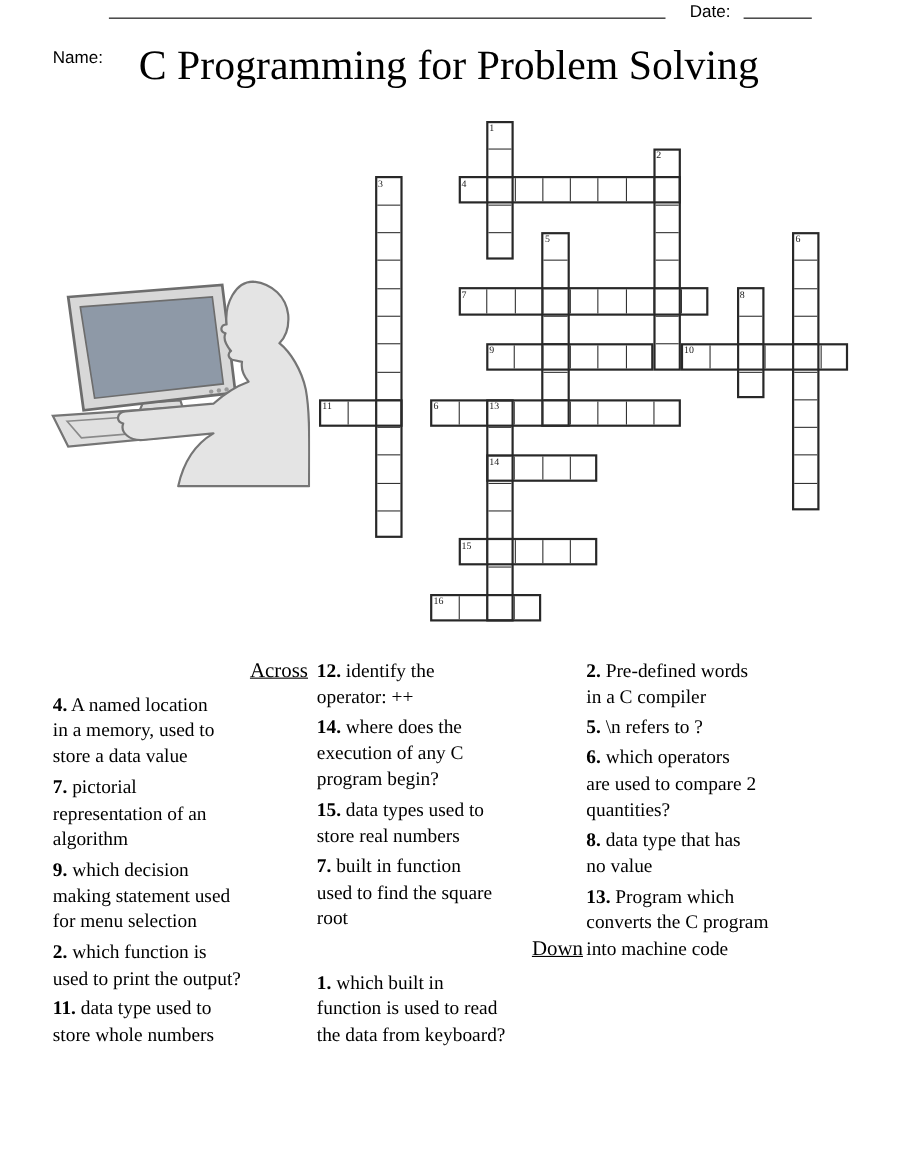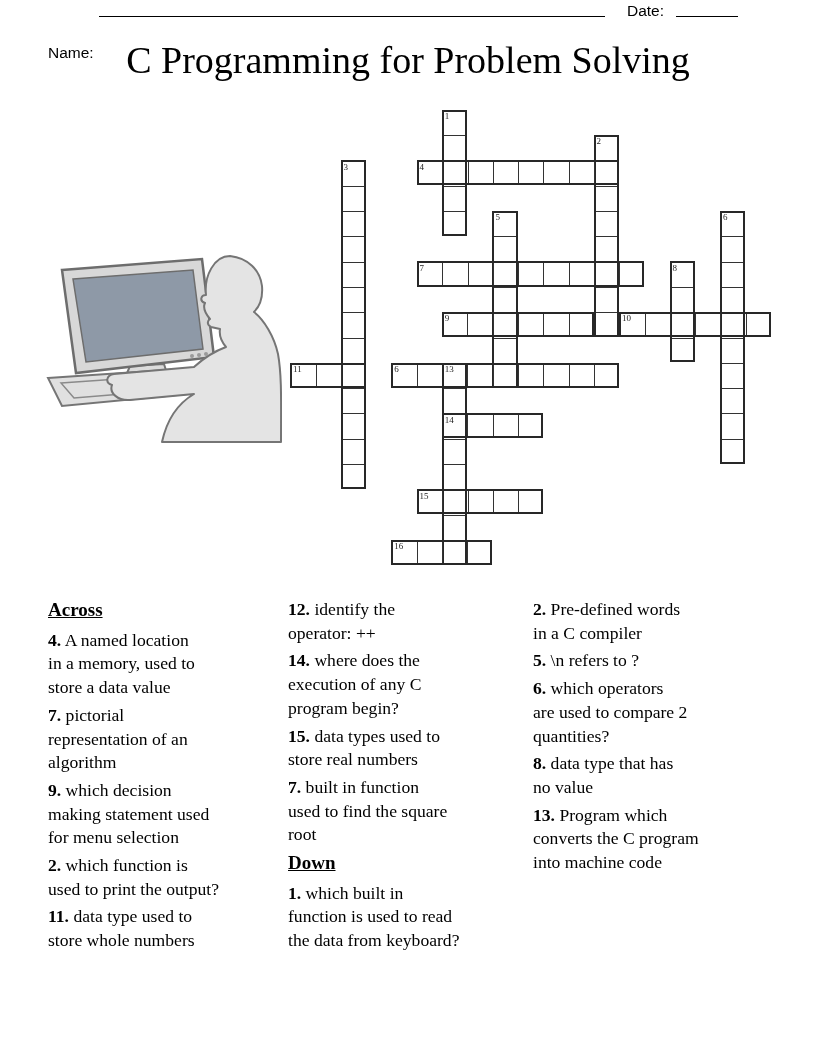--- a/index.html
+++ b/index.html
@@ -15,21 +15,21 @@
   .word{position:absolute;box-sizing:border-box;border:2px solid #282828;background:transparent;}
   .gcell{position:absolute;box-sizing:border-box;}
   .gcell.sep-l{border-left:1.6px solid #333;}
   .gcell.sep-t{border-top:1.6px solid #333;}
   .cellnum{position:absolute;font-size:9px;line-height:9px;font-family:"Liberation Serif",serif;
            color:#222;z-index:5;}
   
   #clipart{position:absolute;left:44px;top:254px;}
   
   .clue-col{position:absolute;top:598px;font-size:17.6px;line-height:23.7px;}
-  .clue-header{font-size:19px;font-weight:bold;text-decoration:underline;margin:0 0 7px 0;}
+  .clue-header{font-size:19px;font-weight:normal;text-decoration:underline;margin:0 0 7px 0;text-align:right;}
   p.clue{margin:0 0 4px 0;white-space:pre-line;}
   p.clue b{white-space:normal;}
 </style>
 </head>
 <body>
 
 <div id="page">
 
   <span class="hdr-label sans" style="left:48px;margin-top:42px;">Name:</span>
   <div class="blank-line" style="left:99px;width:506px;"></div>

